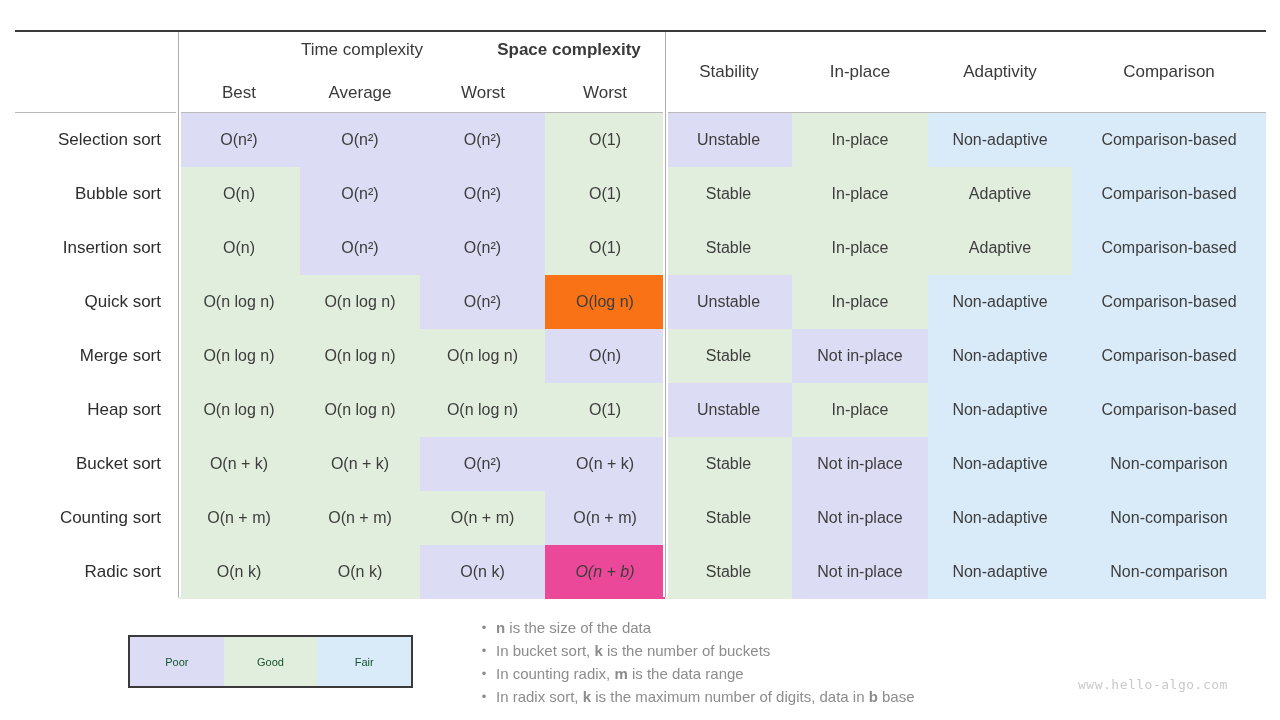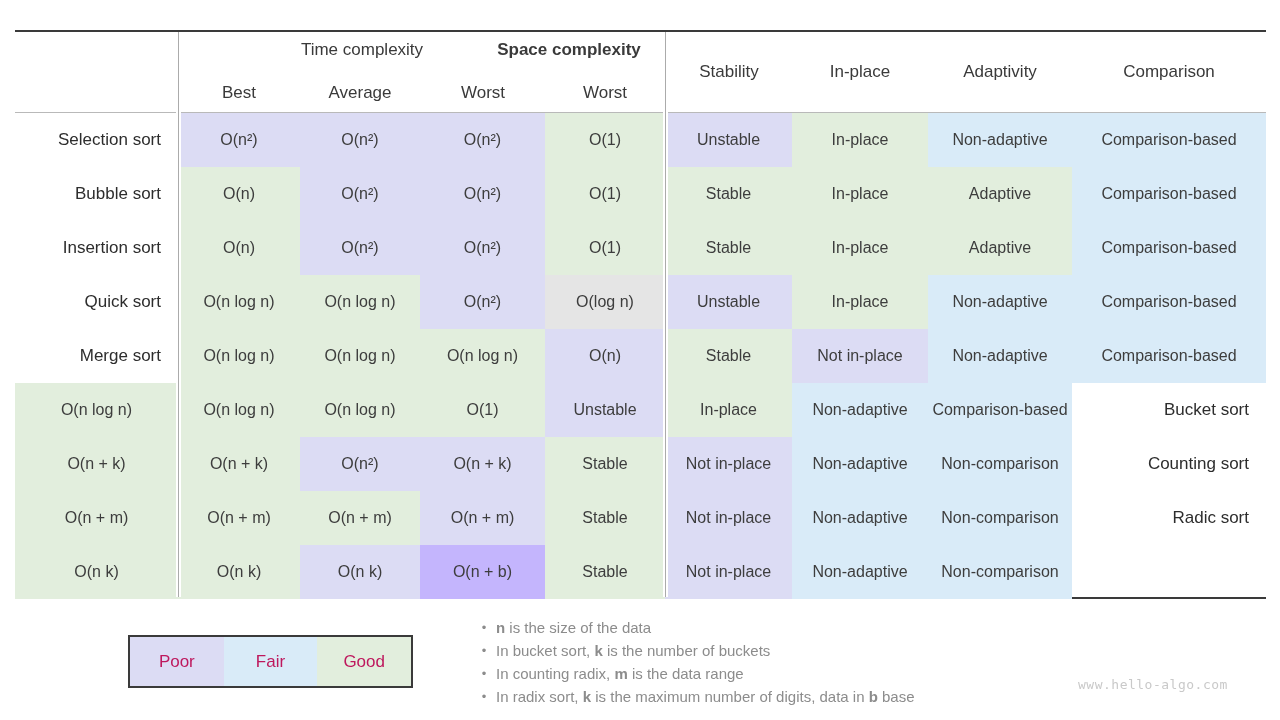--- a/index.html
+++ b/index.html
@@ -31,21 +31,21 @@
                 grid-auto-rows:54px; z-index:1; }
   .cell { display:flex; align-items:center; justify-content:center;
           font-size:16px; color:#3d3d3d; white-space:nowrap; }
   .cell.row-label { justify-content:flex-end; padding-right:17px;
                     font-size:17px; color:#2d2d2d; background:#ffffff; }
 
   
   #legend { position:absolute; left:128px; top:635px; width:285px; height:53px;
             border:2px solid #3a3a3a; display:flex; }
   .legend-seg { flex:1 1 0; display:flex; align-items:center; justify-content:center;
-                font-size:17px; color:#be185d; }
+                font-size:11px; color:#14532d; }
 
   
   #footnotes { position:absolute; left:472px; top:616px; width:600px; }
   .footnote { display:flex; align-items:flex-start; font-size:15px; line-height:23px;
               color:#8c8c8c; }
   .footnote .bullet { width:24px; text-align:center; font-size:13px; flex:0 0 24px; }
   .footnote b { color:#8c8c8c; }
 
   
   #watermark { position:absolute; left:1078px; top:677px; font-family:"DejaVu Sans Mono", monospace;
@@ -100,34 +100,35 @@
         <div class="cell" style="background: rgb(220, 220, 244);">O(n²)</div>
         <div class="cell" style="background: rgb(226, 238, 221);">O(1)</div>
         <div class="cell" style="background: rgb(226, 238, 221);">Stable</div>
         <div class="cell" style="background: rgb(226, 238, 221);">In-place</div>
         <div class="cell" style="background: rgb(226, 238, 221);">Adaptive</div>
         <div class="cell" style="background: rgb(217, 235, 248);">Comparison-based</div>
         <div class="cell row-label">Quick sort</div>
         <div class="cell" style="background: rgb(226, 238, 221);">O(n log n)</div>
         <div class="cell" style="background: rgb(226, 238, 221);">O(n log n)</div>
         <div class="cell" style="background: rgb(220, 220, 244);">O(n²)</div>
-        <div class="cell" style="background: #e5e5e5;">O(log n)</div>
+        <div class="cell" style="background: #f97316;">O(log n)</div>
         <div class="cell" style="background: rgb(220, 220, 244);">Unstable</div>
         <div class="cell" style="background: rgb(226, 238, 221);">In-place</div>
         <div class="cell" style="background: rgb(217, 235, 248);">Non-adaptive</div>
         <div class="cell" style="background: rgb(217, 235, 248);">Comparison-based</div>
         <div class="cell row-label">Merge sort</div>
         <div class="cell" style="background: rgb(226, 238, 221);">O(n log n)</div>
         <div class="cell" style="background: rgb(226, 238, 221);">O(n log n)</div>
         <div class="cell" style="background: rgb(226, 238, 221);">O(n log n)</div>
         <div class="cell" style="background: rgb(220, 220, 244);">O(n)</div>
         <div class="cell" style="background: rgb(226, 238, 221);">Stable</div>
         <div class="cell" style="background: rgb(220, 220, 244);">Not in-place</div>
         <div class="cell" style="background: rgb(217, 235, 248);">Non-adaptive</div>
         <div class="cell" style="background: rgb(217, 235, 248);">Comparison-based</div>
+        <div class="cell row-label">Heap sort</div>
         <div class="cell" style="background: rgb(226, 238, 221);">O(n log n)</div>
         <div class="cell" style="background: rgb(226, 238, 221);">O(n log n)</div>
         <div class="cell" style="background: rgb(226, 238, 221);">O(n log n)</div>
         <div class="cell" style="background: rgb(226, 238, 221);">O(1)</div>
         <div class="cell" style="background: rgb(220, 220, 244);">Unstable</div>
         <div class="cell" style="background: rgb(226, 238, 221);">In-place</div>
         <div class="cell" style="background: rgb(217, 235, 248);">Non-adaptive</div>
         <div class="cell" style="background: rgb(217, 235, 248);">Comparison-based</div>
         <div class="cell row-label">Bucket sort</div>
         <div class="cell" style="background: rgb(226, 238, 221);">O(n + k)</div>
@@ -144,37 +145,37 @@
         <div class="cell" style="background: rgb(226, 238, 221);">O(n + m)</div>
         <div class="cell" style="background: rgb(220, 220, 244);">O(n + m)</div>
         <div class="cell" style="background: rgb(226, 238, 221);">Stable</div>
         <div class="cell" style="background: rgb(220, 220, 244);">Not in-place</div>
         <div class="cell" style="background: rgb(217, 235, 248);">Non-adaptive</div>
         <div class="cell" style="background: rgb(217, 235, 248);">Non-comparison</div>
         <div class="cell row-label">Radic sort</div>
         <div class="cell" style="background: rgb(226, 238, 221);">O(n k)</div>
         <div class="cell" style="background: rgb(226, 238, 221);">O(n k)</div>
         <div class="cell" style="background: rgb(220, 220, 244);">O(n k)</div>
-        <div class="cell" style="background: #c4b5fd;">O(n + b)</div>
+        <div class="cell" style="background: #ec4899; font-style: italic;">O(n + b)</div>
         <div class="cell" style="background: rgb(226, 238, 221);">Stable</div>
         <div class="cell" style="background: rgb(220, 220, 244);">Not in-place</div>
         <div class="cell" style="background: rgb(217, 235, 248);">Non-adaptive</div>
         <div class="cell" style="background: rgb(217, 235, 248);">Non-comparison</div>
       </div>
 
     <div class="vgap" id="divider-left-gap"></div>
     <div class="vline" id="divider-left-line"></div>
     <div class="vgap" id="divider-middle-gap"></div>
     <div class="vline" id="divider-middle-line"></div>
   </div>
 
   <div id="legend">
       <div class="legend-seg" style="background: rgb(220, 220, 244);">Poor</div>
+      <div class="legend-seg" style="background: rgb(226, 238, 221);">Good</div>
       <div class="legend-seg" style="background: rgb(217, 235, 248);">Fair</div>
-      <div class="legend-seg" style="background: rgb(226, 238, 221);">Good</div>
     </div>
 
   <div id="footnotes">
       <div class="footnote">
         <span class="bullet">•</span>
         <span><b>n</b><span> is the size of the data</span></span>
       </div>
       <div class="footnote">
         <span class="bullet">•</span>
         <span><span>In bucket sort, </span><b>k</b><span> is the number of buckets</span></span>

